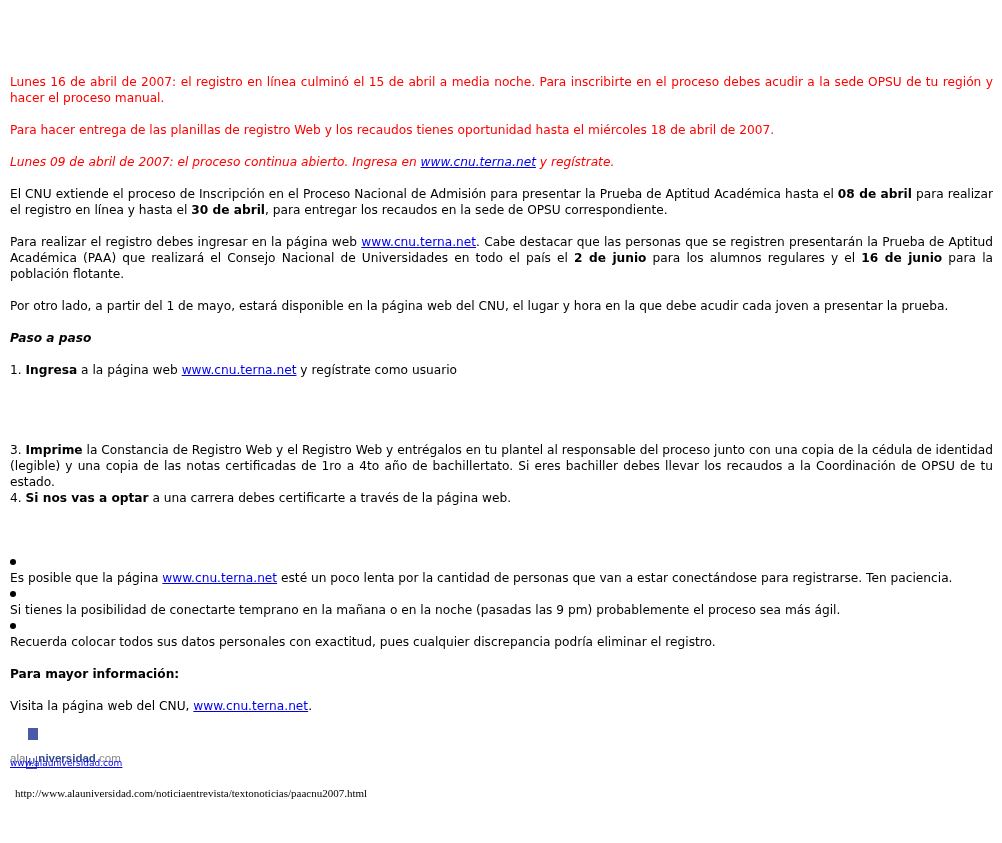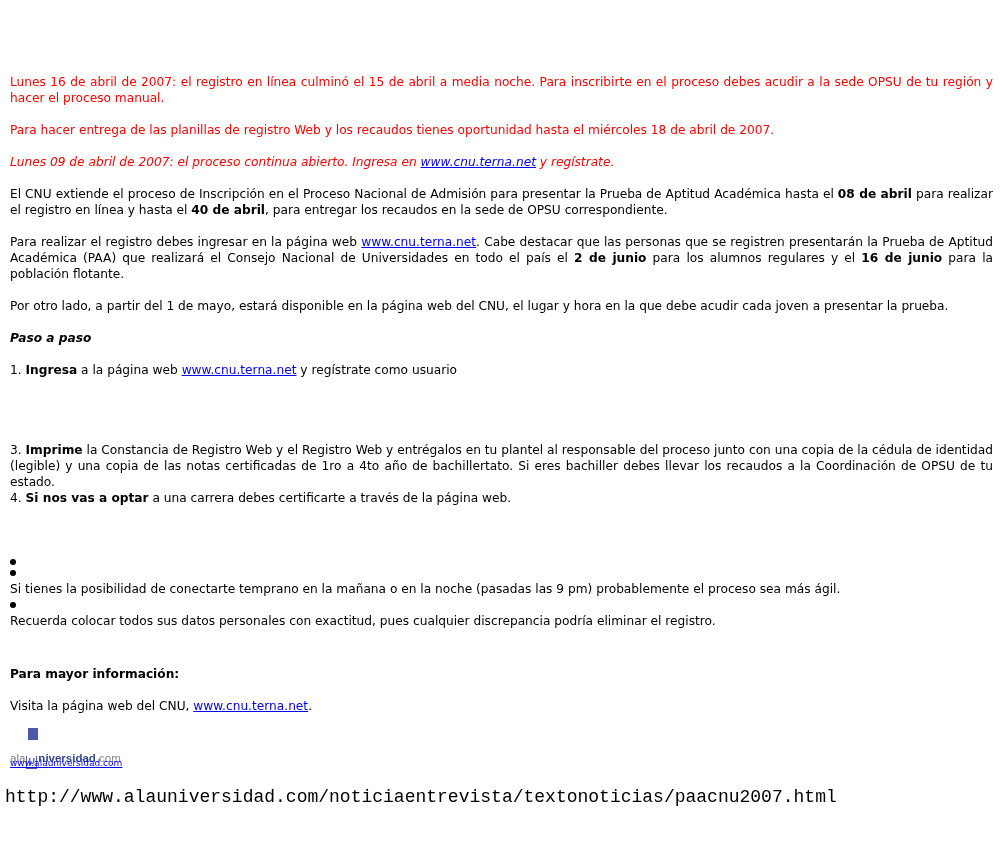--- a/index.html
+++ b/index.html
@@ -37,52 +37,53 @@
   .p13 { position: absolute; top: 666px; width: 983px; }
   .p14 { position: absolute; top: 698px; width: 983px; }
   .logo { position: absolute; left: 10px; top: 728px; width: 120px; height: 44px; }
   .logo-mark { position: absolute; left: 18px; top: 0; width: 10px; height: 12px; background: #4a5aa8; }
   .logo-text { position: absolute; left: 0; top: 22px; font-family: "Liberation Sans", sans-serif; font-size: 11.5px; line-height: 16px; color: #7a7a7a; white-space: nowrap; }
   .logo-text .u { display: inline-block; width: 9px; height: 12px; border: 1px solid #4a5aa8; border-top: none; vertical-align: -2px; margin: 0 1px; color: #4a5aa8; font-size: 9px; line-height: 11px; text-align: center; font-weight: bold; }
   .logo-text .uni { color: #344a8c; font-weight: bold; }
   .logo-text .com { color: #8a8a8a; }
   .logo-link { position: absolute; left: 0; top: 30px; font-size: 9px; line-height: 11px; color: #0000ee; text-decoration: underline; white-space: nowrap; }
   .url {
-    position: absolute; left: 5px; top: 787px;
-    font-family: Liberation Mono, monospace; font-size: 18px; color: #000;
+    position: absolute; left: 15px; top: 787px;
+    font-family: Liberation Serif, serif; font-size: 11px; color: #000;
     white-space: nowrap; letter-spacing: 0px;
   }
 </style>
 </head>
 <body>
 
 <div class="page">
 
   <p class="p1 red">Lunes 16 de abril de 2007: el registro en línea culminó el 15 de abril a media noche. Para inscribirte en el proceso debes acudir a la sede OPSU de tu región y hacer el proceso manual.</p>
   <p class="p2 red">Para hacer entrega de las planillas de registro Web y los recaudos tienes oportunidad hasta el miércoles 18 de abril de 2007.</p>
   <p class="p3 red"><span>Lunes 09 de abril de 2007: el proceso continua abierto. Ingresa en </span><a class="lnk" href="#">www.cnu.terna.net</a><span> y regístrate.</span></p>
 
-  <p class="p4"><span>El CNU extiende el proceso de Inscripción en el Proceso Nacional de Admisión para presentar la Prueba de Aptitud Académica hasta el </span><b>08 de abril</b><span> para realizar el registro en línea y hasta el </span><b>40 de abril</b><span>, para entregar los recaudos en la sede de OPSU correspondiente.</span></p>
+  <p class="p4"><span>El CNU extiende el proceso de Inscripción en el Proceso Nacional de Admisión para presentar la Prueba de Aptitud Académica hasta el </span><b>08 de abril</b><span> para realizar el registro en línea y hasta el </span><b>30 de abril</b><span>, para entregar los recaudos en la sede de OPSU correspondiente.</span></p>
 
   <p class="p5"><span>Para realizar el registro debes ingresar en la página web </span><a class="lnk" href="#">www.cnu.terna.net</a><span>. Cabe destacar que las personas que se registren presentarán la Prueba de Aptitud Académica (PAA) que realizará el Consejo Nacional de Universidades en todo el país el </span><b>2 de junio</b><span> para los alumnos regulares y el </span><b>16 de junio</b><span> para la población flotante.</span></p>
 
   <p class="p6">Por otro lado, a partir del 1 de mayo, estará disponible en la página web del CNU, el lugar y hora en la que debe acudir cada joven a presentar la prueba.</p>
 
   <p class="p7"><b>Paso a paso</b></p>
 
   <p class="p8"><span>1. </span><b>Ingresa</b><span> a la página web </span><a class="lnk" href="#">www.cnu.terna.net</a><span> y regístrate como usuario</span></p>
 
 
   <p class="p10"><span>3. </span><b>Imprime</b><span> la Constancia de Registro Web y el Registro Web y entrégalos en tu plantel al responsable del proceso junto con una copia de la cédula de identidad (legible) y una copia de las notas certificadas de 1ro a 4to año de bachillertato. Si eres bachiller debes llevar los recaudos a la Coordinación de OPSU de tu estado.</span></p>
 
   <p class="p11"><span>4. </span><b>Si nos vas a optar</b><span> a una carrera debes certificarte a través de la página web.</span></p>
 
 
   <div class="bullets">
     <span class="dot"></span>
+    <span class="bullet"><span>Es posible que la página </span><a class="lnk" href="#">www.cnu.terna.net</a><span> esté un poco lenta por la cantidad de personas que van a estar conectándose para registrarse. Ten paciencia.</span></span>
     <span class="dot"></span>
     <span class="bullet">Si tienes la posibilidad de conectarte temprano en la mañana o en la noche (pasadas las 9 pm) probablemente el proceso sea más ágil.</span>
     <span class="dot"></span>
     <span class="bullet">Recuerda colocar todos sus datos personales con exactitud, pues cualquier discrepancia podría eliminar el registro.</span>
   </div>
 
   <p class="p13"><b>Para mayor información:</b></p>
 
   <p class="p14"><span>Visita la página web del CNU, </span><a class="lnk" href="#">www.cnu.terna.net</a><span>.</span></p>
 </div>

